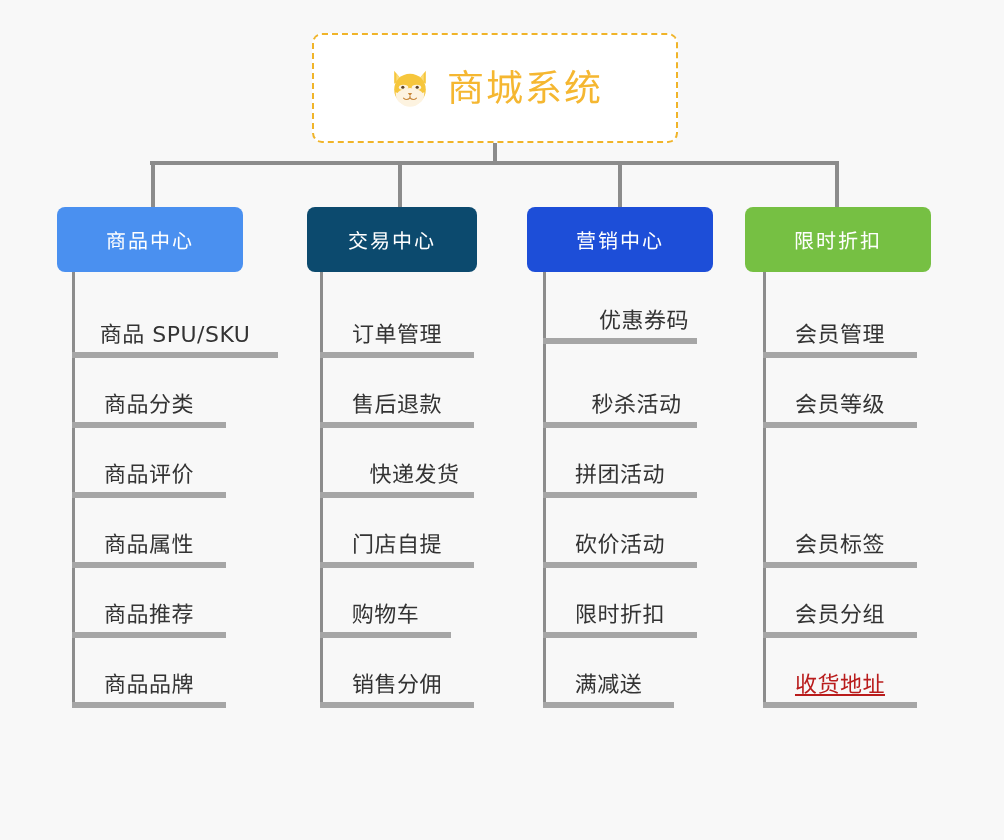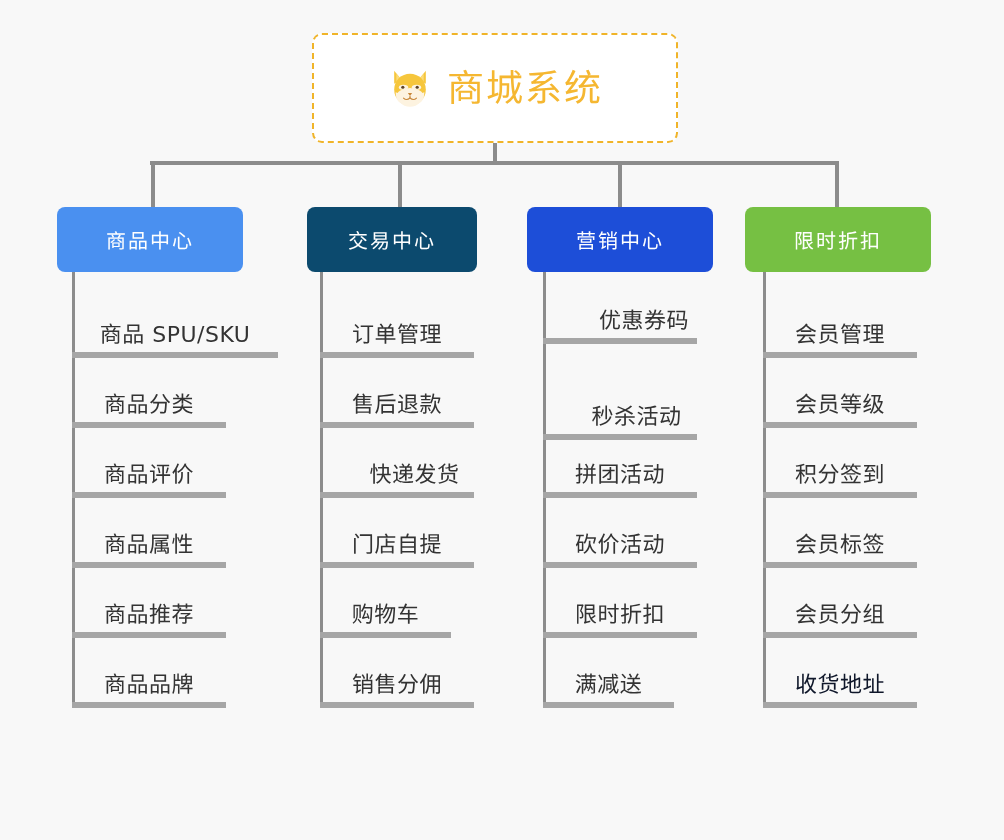--- a/index.html
+++ b/index.html
@@ -206,21 +206,21 @@
       </div>
       <div class="conn conn-v-drop" style="left: 618px;"></div>
       <div class="cat-box" style="left: 527px; width: 186px; background: #1d4ed8;">
         <span class="cat-label">营销中心</span>
       </div>
       <div class="leaf-col" style="left: 543px; width: 260px; height: 438px;">
         <div class="leaf-spine" style="height: 436px; background: rgb(140, 140, 140);"></div>
         <div class="leaf-item" style="top: 4px; width: 154px; height: 68px; border-bottom-color: rgb(166, 166, 166); padding-left: 48px;">
           <span class="leaf-label" style="color: rgb(51, 51, 51);">优惠券码</span>
         </div>
-        <div class="leaf-item" style="top: 100px; width: 154px; height: 68px; border-bottom-color: rgb(166, 166, 166); padding-left: 33px;">
+        <div class="leaf-item" style="top: 88px; width: 154px; height: 68px; border-bottom-color: rgb(166, 166, 166); padding-left: 33px;">
           <span class="leaf-label" style="color: rgb(51, 51, 51);">秒杀活动</span>
         </div>
         <div class="leaf-item" style="top: 158px; width: 154px; height: 68px; border-bottom-color: rgb(166, 166, 166);">
           <span class="leaf-label" style="color: rgb(51, 51, 51);">拼团活动</span>
         </div>
         <div class="leaf-item" style="top: 228px; width: 154px; height: 68px; border-bottom-color: rgb(166, 166, 166);">
           <span class="leaf-label" style="color: rgb(51, 51, 51);">砍价活动</span>
         </div>
         <div class="leaf-item" style="top: 298px; width: 154px; height: 68px; border-bottom-color: rgb(166, 166, 166);">
           <span class="leaf-label" style="color: rgb(51, 51, 51);">限时折扣</span>
@@ -234,28 +234,25 @@
         <span class="cat-label">限时折扣</span>
       </div>
       <div class="leaf-col" style="left: 763px; width: 260px; height: 438px;">
         <div class="leaf-spine" style="height: 436px; background: rgb(140, 140, 140);"></div>
         <div class="leaf-item" style="top: 18px; width: 154px; height: 68px; border-bottom-color: rgb(166, 166, 166);">
           <span class="leaf-label" style="color: rgb(51, 51, 51);">会员管理</span>
         </div>
         <div class="leaf-item" style="top: 88px; width: 154px; height: 68px; border-bottom-color: rgb(166, 166, 166);">
           <span class="leaf-label" style="color: rgb(51, 51, 51);">会员等级</span>
         </div>
-        <div class="leaf-item" style="top: 158px; width: 154px; height: 68px; border-bottom-color: rgb(166, 166, 166);">
-          <span class="leaf-label" style="color: rgb(51, 51, 51);">积分签到</span>
-        </div>
         <div class="leaf-item" style="top: 228px; width: 154px; height: 68px; border-bottom-color: rgb(166, 166, 166);">
           <span class="leaf-label" style="color: rgb(51, 51, 51);">会员标签</span>
         </div>
         <div class="leaf-item" style="top: 298px; width: 154px; height: 68px; border-bottom-color: rgb(166, 166, 166);">
           <span class="leaf-label" style="color: rgb(51, 51, 51);">会员分组</span>
         </div>
         <div class="leaf-item" style="top: 368px; width: 154px; height: 68px; border-bottom-color: rgb(166, 166, 166);">
-          <span class="leaf-label" style="color: #0f172a;">收货地址</span>
+          <span class="leaf-label" style="color: #b91c1c; text-decoration: underline;">收货地址</span>
         </div>
       </div>
     </div>
 
 </div>
 
 </body></html>

